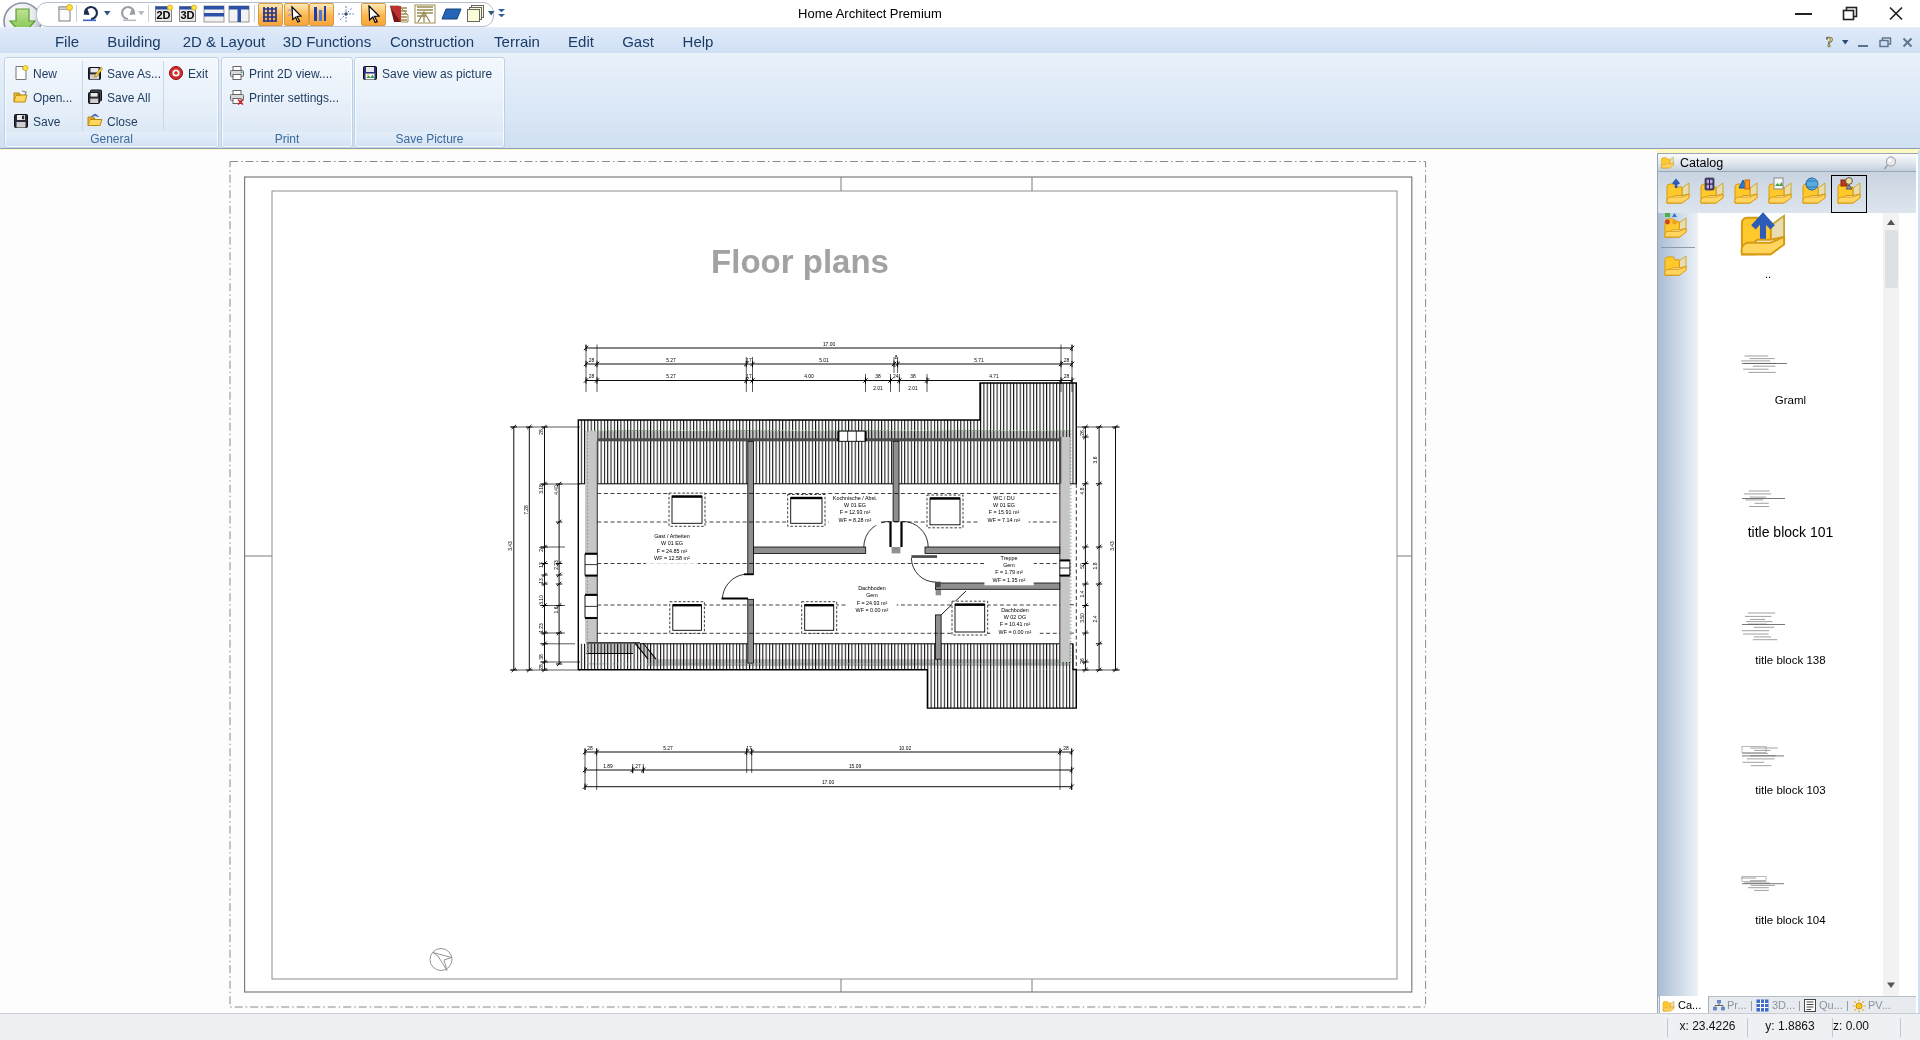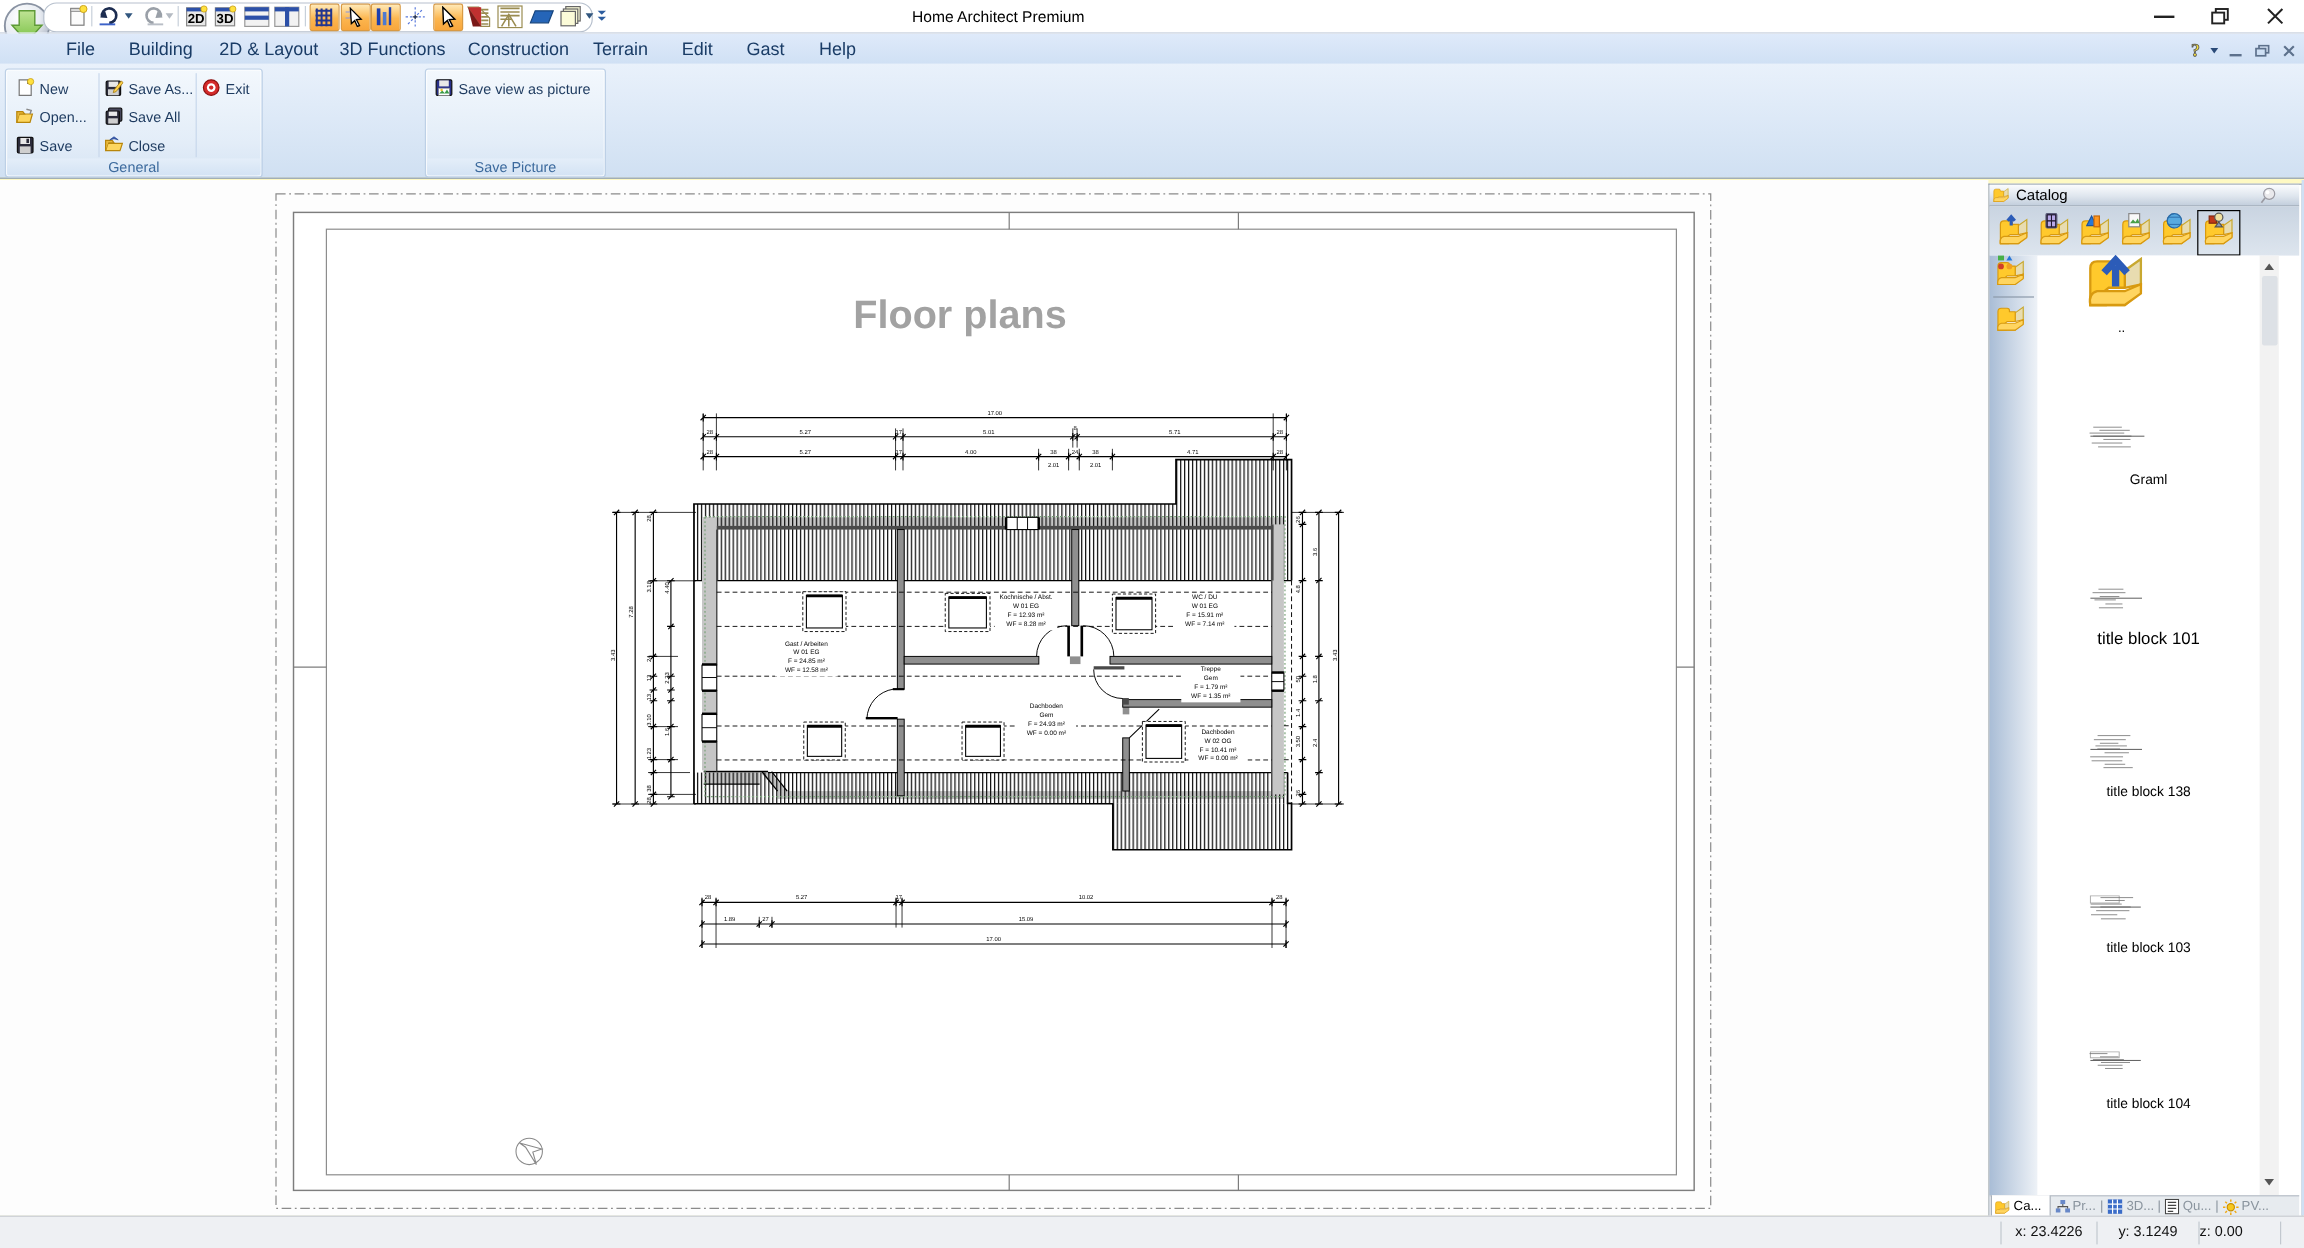--- a/index.html
+++ b/index.html
@@ -1,21 +1,21 @@
 <!DOCTYPE html>
 <html><head>
 <meta charset="utf-8">
 <style>
   html,body{margin:0;padding:0;width:1920px;height:1040px;overflow:hidden;
     font-family:"Liberation Sans",sans-serif;background:#fff;}
   .abs{position:absolute;}
   #app{position:relative;width:1920px;height:1040px;background:#fef9c3;}
   
   #titlebar{left:0;top:0;width:1920px;height:27px;background:#fff;border-bottom:1px solid #9aa5b1;}
-  #apptitle{left:760px;top:6px;width:220px;text-align:left;font-size:13px;color:#000;}
+  #apptitle{left:760px;top:6px;width:220px;text-align:center;font-size:13px;color:#000;}
   
   #tabrow{left:0;top:27px;width:1920px;height:26px;
      background:linear-gradient(#dfeafa,#cfe0f4);border-top:1px solid #e8eef8;padding-left:27px;}
   .tab{position:absolute;top:5px;font-size:15px;color:#1a3c66;}
   
   #ribbon{left:0;top:53px;width:1920px;height:95px;
      background:linear-gradient(#e9f1fb,#dae7f6 60%,#d0e0f2);border-bottom:1px solid #8b9cb4;}
   .group{position:absolute;top:4px;border:1px solid #bdd0e6;border-radius:3px;
      background:linear-gradient(#f3f8fd,#e3edf8 68%,#d6e4f4);
      box-shadow:inset 0 0 0 1px rgba(255,255,255,.75);}
@@ -273,20 +273,37 @@
           </svg>Close</div>
 
 <div class="rbtn" style="left:163px;top:7px"><svg width="16" height="16" viewBox="0 0 16 16">
             <circle cx="8" cy="8" r="6.5" fill="#d42a2a" stroke="#8c1010"></circle>
             <circle cx="8" cy="8" r="3.6" fill="#fff"></circle>
             <circle cx="8" cy="8" r="1.8" fill="#d42a2a"></circle>
           </svg>Exit</div>
 <div class="glabel">General</div>
 </div>
 
+<div class="group" style="left:221px;width:130px;height:89px">
+
+<div class="rbtn" style="left:7px;top:7px"><svg width="16" height="16" viewBox="0 0 16 16">
+            <rect x="4" y="1.5" width="8" height="4" fill="#fff" stroke="#666"></rect>
+            <rect x="1.5" y="5.5" width="13" height="6" rx="1" fill="#d9d9d9" stroke="#666"></rect>
+            <rect x="4" y="9.5" width="8" height="5" fill="#fff" stroke="#666"></rect>
+            <circle cx="12.5" cy="7.2" r=".9" fill="#4a9"></circle>
+          </svg>Print 2D view....</div>
+
+<div class="rbtn" style="left:7px;top:31px"><svg width="16" height="16" viewBox="0 0 16 16">
+            <rect x="4" y="1.5" width="8" height="4" fill="#fff" stroke="#666"></rect>
+            <rect x="1.5" y="5.5" width="13" height="6" rx="1" fill="#d9d9d9" stroke="#666"></rect>
+            <rect x="4" y="9.5" width="8" height="5" fill="#fff" stroke="#666"></rect>
+            <path d="M9 10.5 L14 15.5 M14 10.5 L9 15.5" stroke="#c22" stroke-width="1.6"></path>
+          </svg>Printer settings...</div>
+<div class="glabel">Print</div>
+</div>
 
 <div class="group" style="left:354px;width:149px;height:89px">
 
 <div class="rbtn" style="left:7px;top:7px"><svg width="16" height="16" viewBox="0 0 16 16">
             <rect x="1.5" y="1.5" width="13" height="13" rx="1" fill="#28308a" stroke="#111"></rect>
             <rect x="4" y="2" width="8" height="5" fill="#e8e8e8"></rect>
             <rect x="3.5" y="8.5" width="9" height="6" fill="#fff" stroke="#888" stroke-width=".5"></rect>
             <path d="M4 13 l2.5-2.5 2 2 2-3 2 3.5 Z" fill="#3a9a4a"></path>
             <circle cx="6" cy="10" r="1" fill="#e8c02a"></circle>
           </svg>Save view as picture</div>
@@ -945,19 +962,19 @@
 </div>
 
 <div class="abs" style="left:1918px;top:150px;width:2px;height:863px;background:#cfe0f4"></div>
 
 <div id="statusbar" class="abs">
 <div class="sep" style="left:1667px"></div>
 
 <div class="abs" style="left:1668px;top:5px;width:79px;text-align:center">x: 23.4226</div>
 <div class="sep" style="left:1747px"></div>
 
-<div class="abs" style="left:1748px;top:5px;width:84px;text-align:center">y: 3.1249</div>
+<div class="abs" style="left:1748px;top:5px;width:84px;text-align:center">y: 1.8863</div>
 <div class="sep" style="left:1832px"></div>
 
 <div class="abs" style="left:1833px;top:5px;width:67px;text-align:left">z: 0.00</div>
 <div class="sep" style="left:1900px"></div>
 </div>
 </div>
 
 </body></html>

